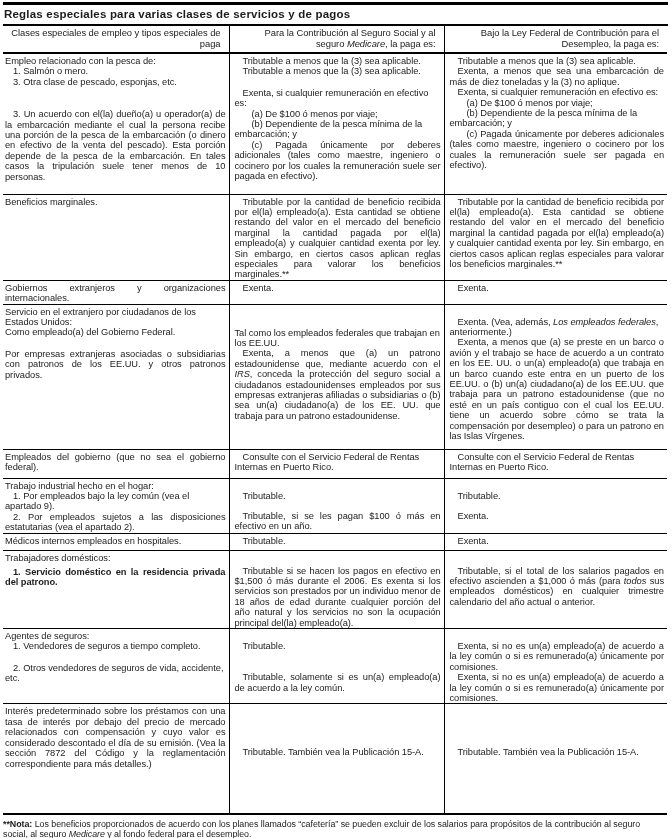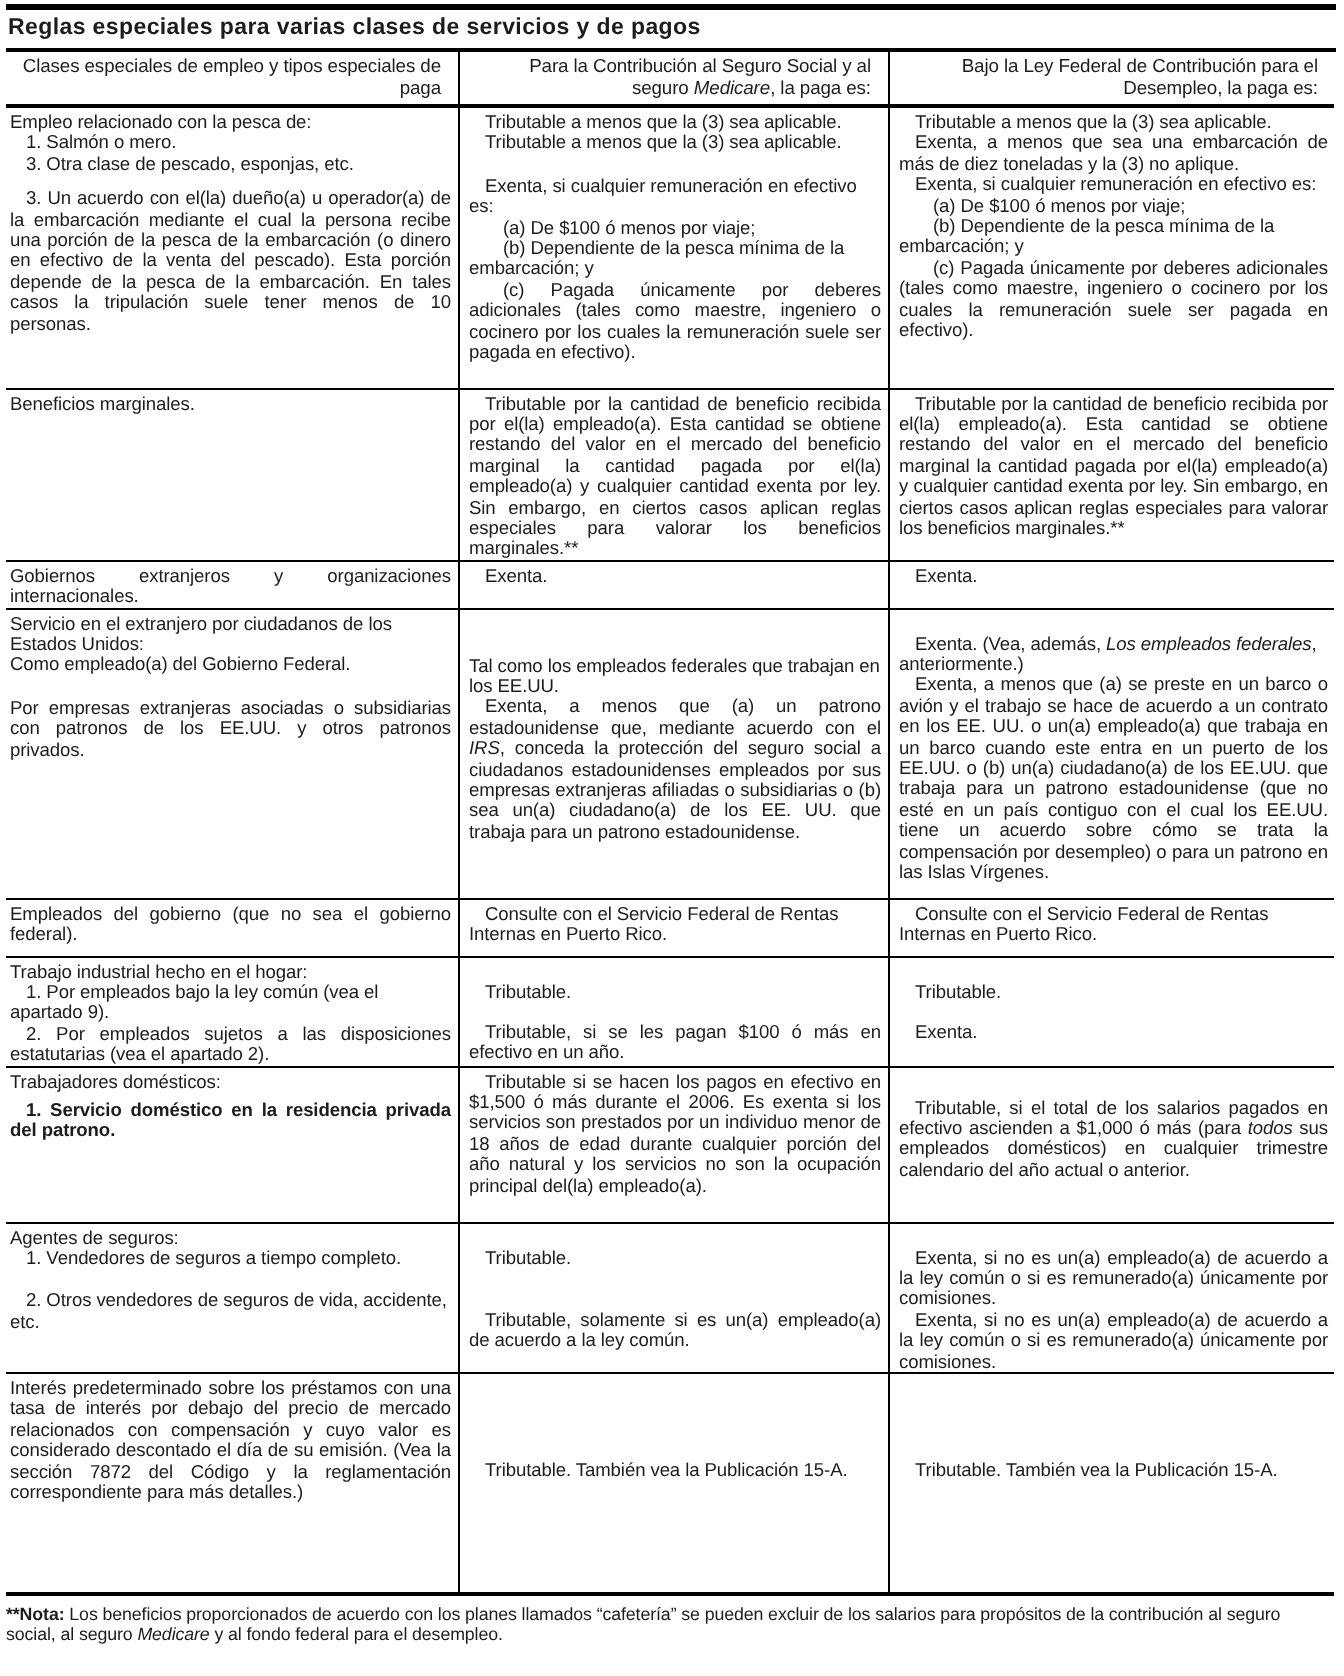--- a/index.html
+++ b/index.html
@@ -82,21 +82,21 @@
         <th class="mid"><span>Para la Contribución al Seguro Social y al seguro </span><span class="it">Medicare</span><span>, la paga es:</span></th>
         <th>Bajo la Ley Federal de Contribución para el Desempleo, la paga es:</th>
       </tr>
     </thead>
     <tbody>
         <tr>
           <td class="first" style="height: 141px;">
             <p class="para"><span>Empleo relacionado con la pesca de:</span></p>
             <p class="para in1"><span>1. Salmón o mero.</span></p>
             <p class="para in1"><span>3. Otra clase de pescado, esponjas, etc.</span></p>
-            <p class="para justify in1" style="margin-top: 7px;"><span>3. Un acuerdo con el(la) dueño(a) u operador(a) de la embarcación mediante el cual la persona recibe una porción de la pesca de la embarcación (o dinero en efectivo de la venta del pescado). Esta porción depende de la pesca de la embarcación. En tales casos la tripulación suele tener menos de 10 personas.</span></p>
+            <p class="para justify in1" style="margin-top: 22px;"><span>3. Un acuerdo con el(la) dueño(a) u operador(a) de la embarcación mediante el cual la persona recibe una porción de la pesca de la embarcación (o dinero en efectivo de la venta del pescado). Esta porción depende de la pesca de la embarcación. En tales casos la tripulación suele tener menos de 10 personas.</span></p>
           </td>
           <td class="mid" style="height: 141px;">
             <p class="para in1"><span>Tributable a menos que la (3) sea aplicable.</span></p>
             <p class="para in1"><span>Tributable a menos que la (3) sea aplicable.</span></p>
             <p class="para in1" style="margin-top: 11px;"><span>Exenta, si cualquier remuneración en efectivo es:</span></p>
             <p class="para in2"><span>(a) De $100 ó menos por viaje;</span></p>
             <p class="para in2"><span>(b) Dependiente de la pesca mínima de la embarcación; y</span></p>
             <p class="para justify in2"><span>(c) Pagada únicamente por deberes adicionales (tales como maestre, ingeniero o cocinero por los cuales la remuneración suele ser pagada en efectivo).</span></p>
           </td>
           <td class="last" style="height: 141px;">
@@ -165,26 +165,37 @@
           <td class="mid" style="height: 54px;">
             <p class="para in1" style="margin-top: 10px;"><span>Tributable.</span></p>
             <p class="para justify in1" style="margin-top: 10px;"><span>Tributable, si se les pagan $100 ó más en efectivo en un año.</span></p>
           </td>
           <td class="last" style="height: 54px;">
             <p class="para in1" style="margin-top: 10px;"><span>Tributable.</span></p>
             <p class="para in1" style="margin-top: 10px;"><span>Exenta.</span></p>
           </td>
         </tr>
         <tr>
+          <td class="first" style="height: 17px;">
+            <p class="para"><span>Médicos internos empleados en hospitales.</span></p>
+          </td>
+          <td class="mid" style="height: 17px;">
+            <p class="para in1"><span>Tributable.</span></p>
+          </td>
+          <td class="last" style="height: 17px;">
+            <p class="para in1"><span>Exenta.</span></p>
+          </td>
+        </tr>
+        <tr>
           <td class="first" style="height: 78px;">
             <p class="para"><span>Trabajadores domésticos:</span></p>
             <p class="para justify in1" style="margin-top: 4px; font-weight: bold;"><span>1. Servicio doméstico en la residencia privada del patrono.</span></p>
           </td>
           <td class="mid" style="height: 78px;">
-            <p class="para justify in1" style=""><span>Tributable si se hacen los pagos en efectivo en $1,500 ó más durante el 2006. Es exenta si los servicios son prestados por un individuo menor de 18 años de edad durante cualquier porción del año natural y los servicios no son la ocupación principal del(la) empleado(a).</span></p>
+            <p class="para justify in1" style="margin-top: 13px;"><span>Tributable si se hacen los pagos en efectivo en $1,500 ó más durante el 2006. Es exenta si los servicios son prestados por un individuo menor de 18 años de edad durante cualquier porción del año natural y los servicios no son la ocupación principal del(la) empleado(a).</span></p>
           </td>
           <td class="last" style="height: 78px;">
             <p class="para justify in1" style="margin-top: 13px;"><span>Tributable, si el total de los salarios pagados en efectivo ascienden a $1,000 ó más (para </span><span class="it">todos</span><span> sus empleados domésticos) en cualquier trimestre calendario del año actual o anterior.</span></p>
           </td>
         </tr>
         <tr>
           <td class="first" style="height: 74px;">
             <p class="para"><span>Agentes de seguros:</span></p>
             <p class="para justify in1"><span>1. Vendedores de seguros a tiempo completo.</span></p>
             <p class="para in1" style="margin-top: 11px;"><span>2. Otros vendedores de seguros de vida, accidente,  etc.</span></p>

